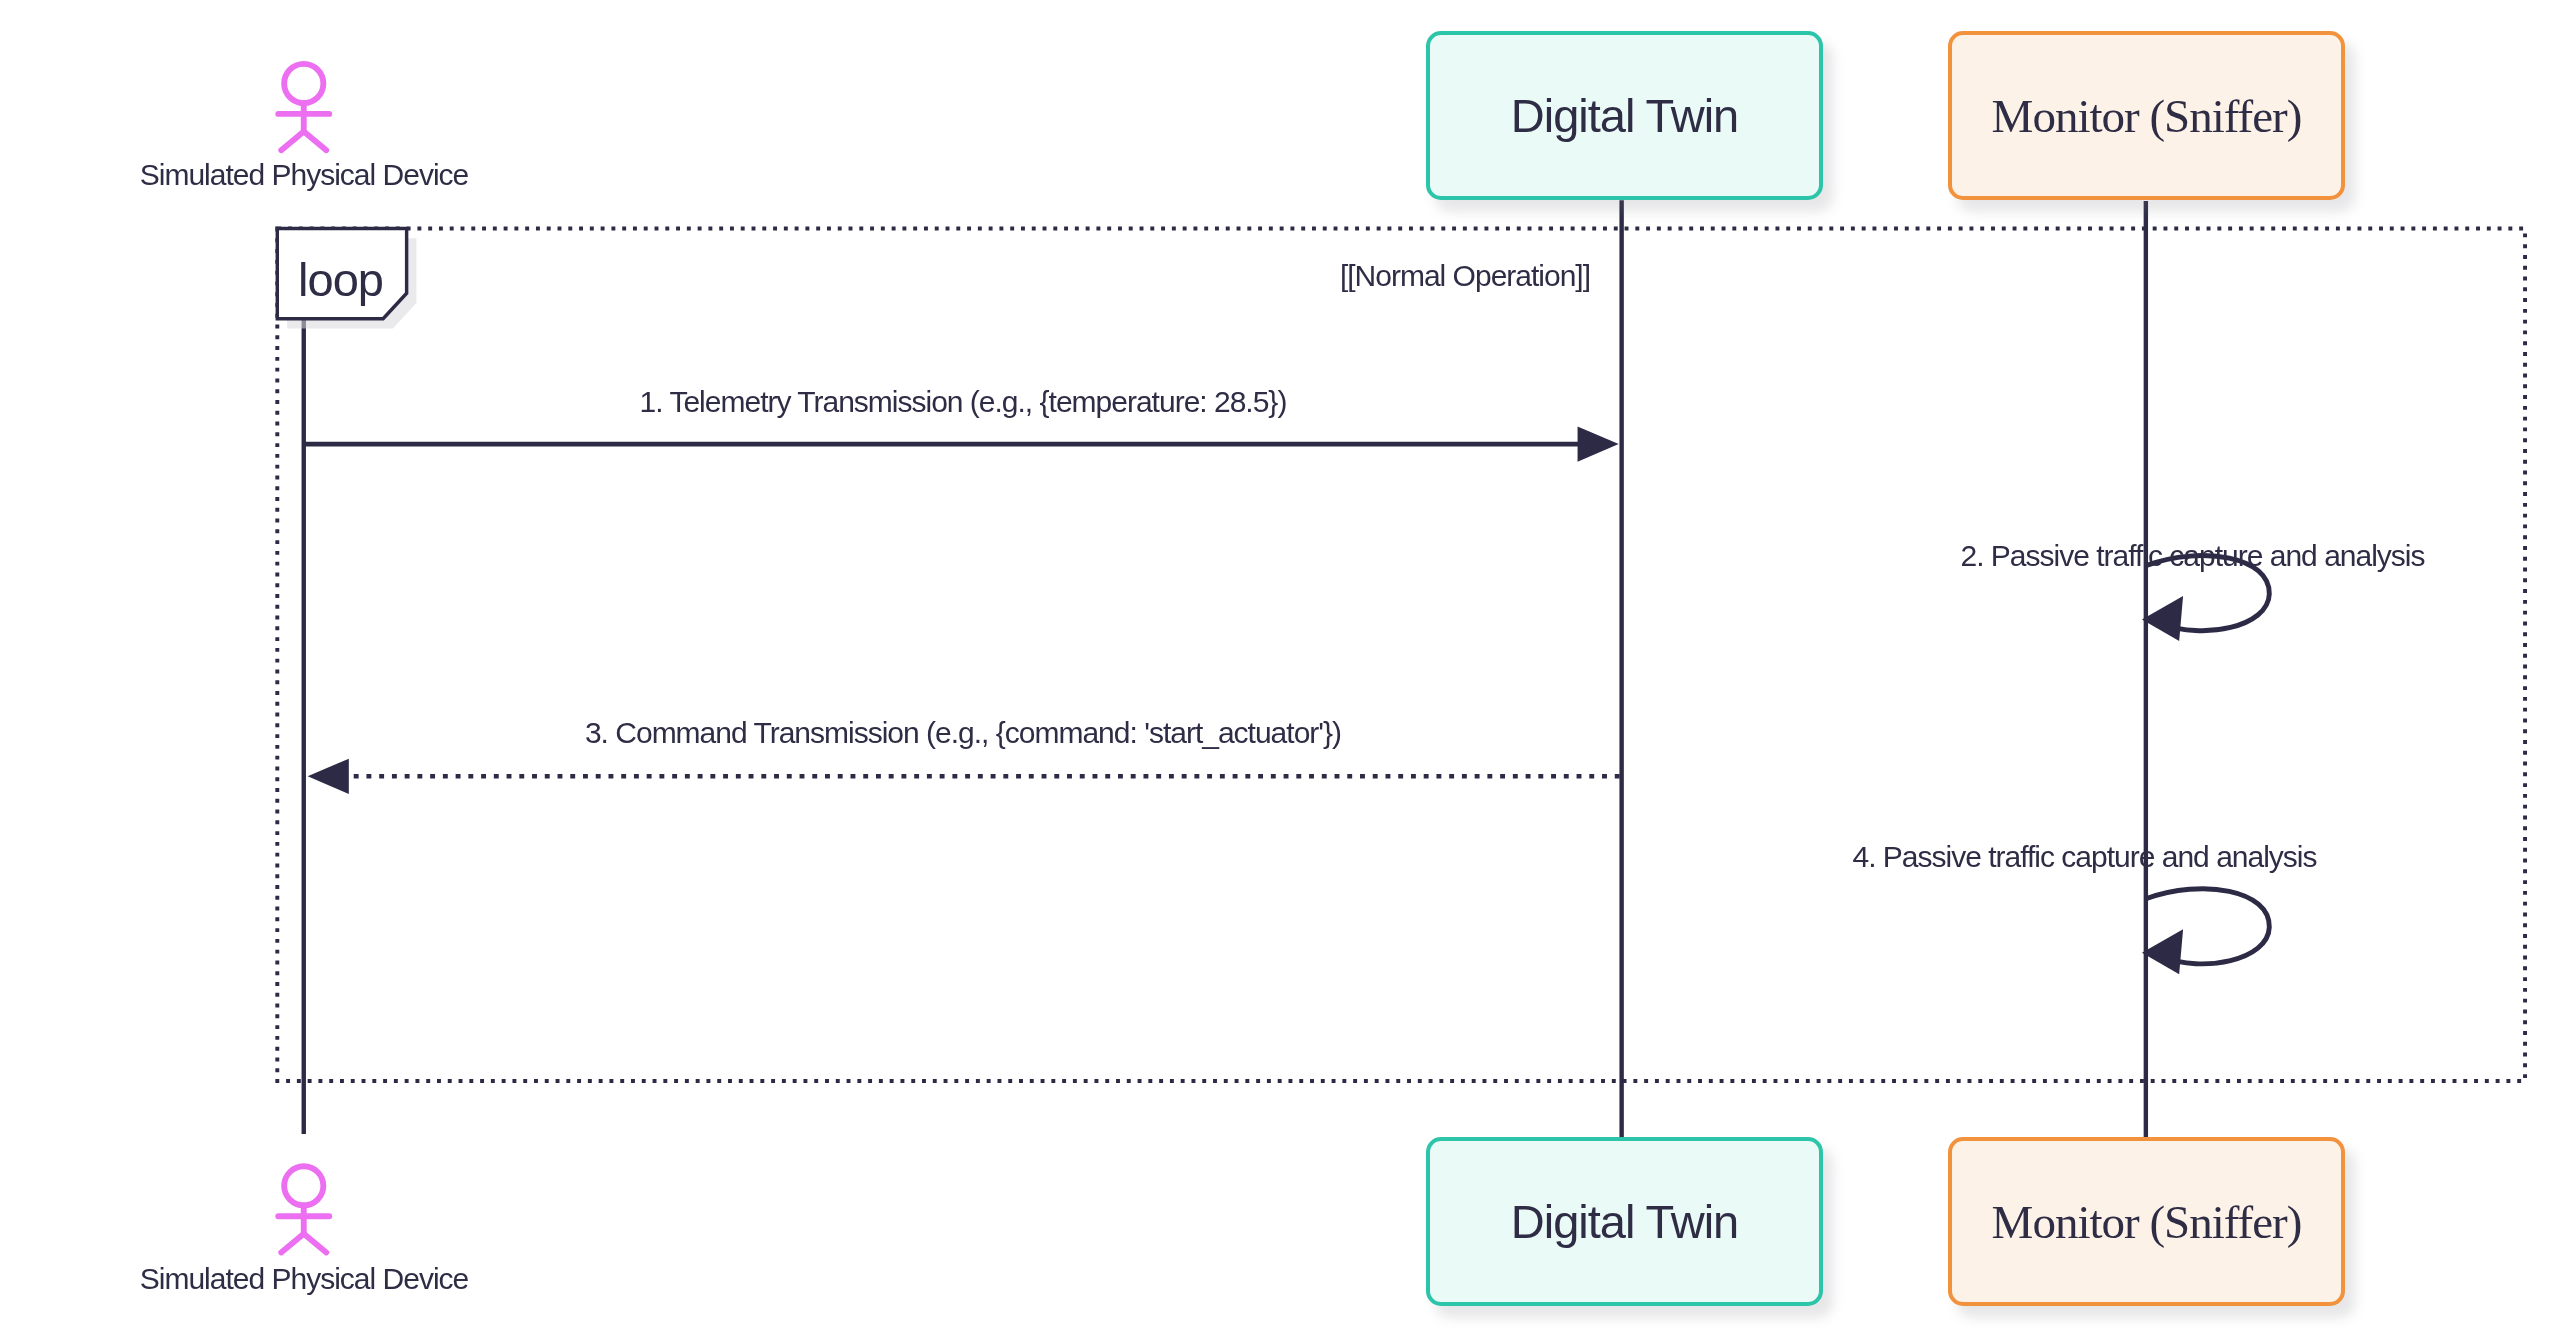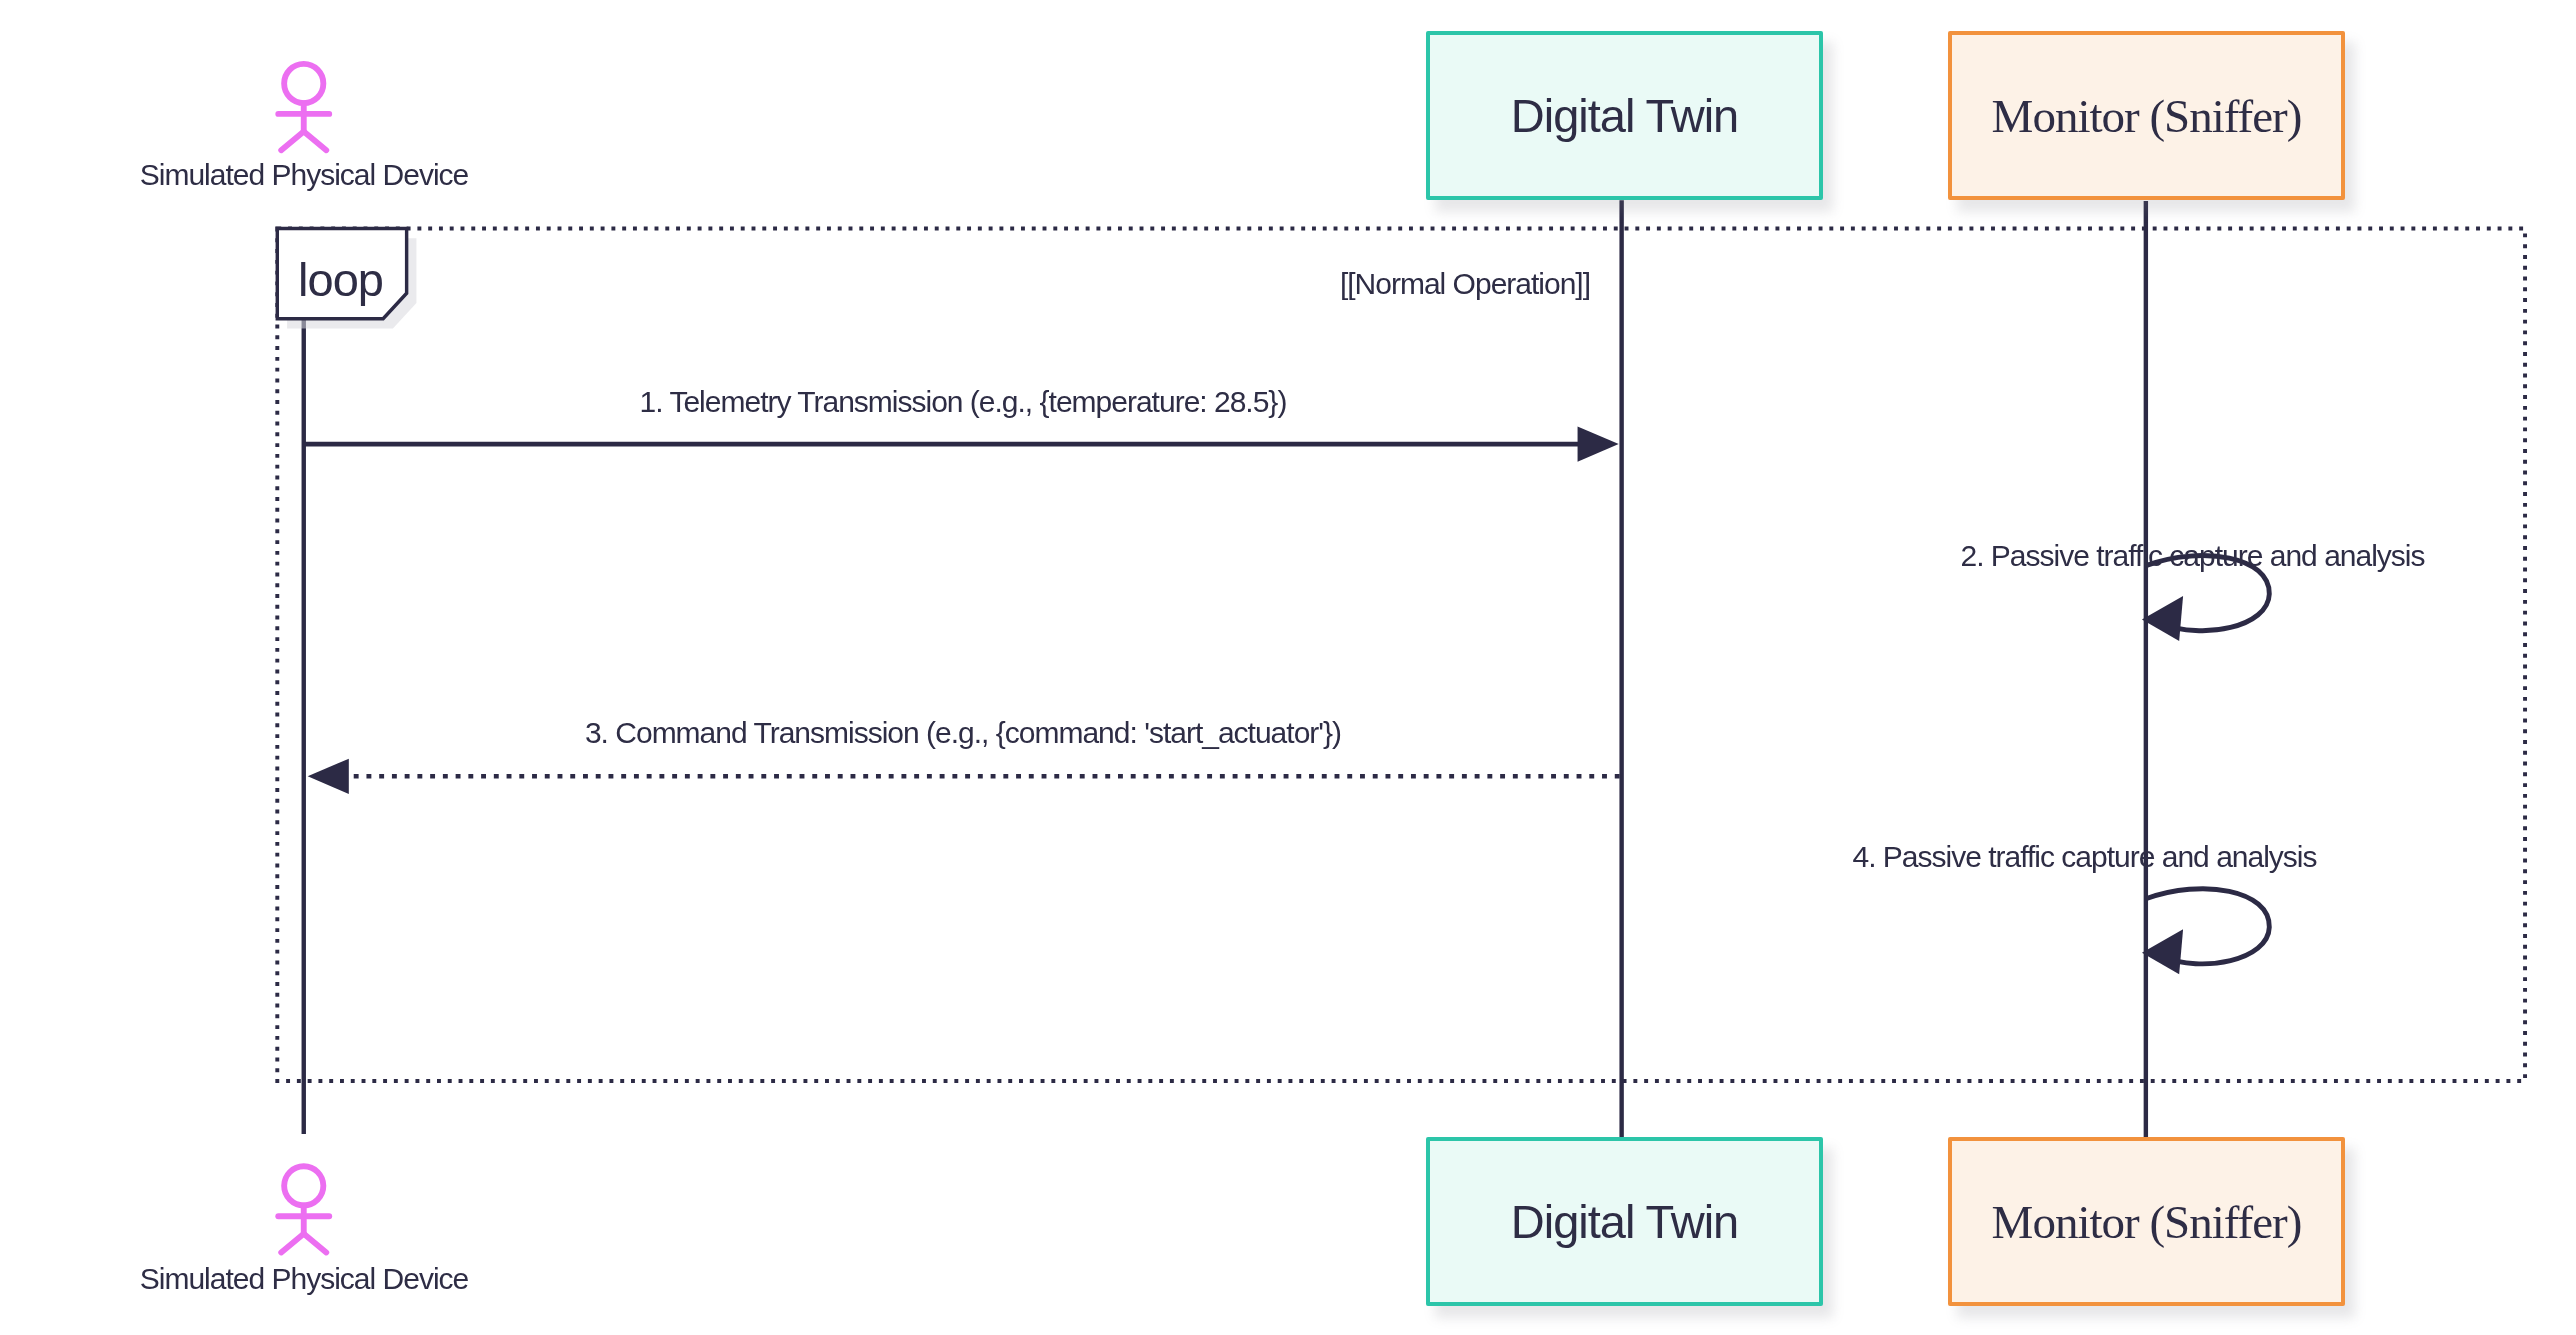--- a/index.html
+++ b/index.html
@@ -17,21 +17,21 @@
     font-size:30px;
     line-height:47px;
     letter-spacing:-1px;
     color:#2e2d45;
     text-align:center;
     white-space:nowrap;
   }
   .participant-box{
     position:absolute;
     width:397px;height:169px;
-    border-radius:2px;
+    border-radius:15px;
     box-sizing:border-box;
     display:flex;align-items:center;justify-content:center;
     font-size:47px;letter-spacing:-1px;color:#2e2d45;
     box-shadow:9.8px 11.8px 11.8px rgba(120,120,135,0.18);
     background:#fff;
   }
   .participant-teal{border:4.4px solid #2cc5a9;background:#eafaf6;}
   .participant-orange{border:4.4px solid #f2923d;background:#fdf2e7;font-family:Liberation Serif, serif;}
   .loop-label-text{
     position:absolute;
@@ -104,21 +104,21 @@
     <span>Digital Twin</span>
   </div>
   <div class="participant-box participant-orange" style="left:1948px;top:1137px;">
     <span>Monitor (Sniffer)</span>
   </div>
 
   <div class="label" style="left:0px;top:151px;width:608px;">Simulated Physical Device</div>
   <div class="label" style="left:0px;top:1255px;width:608px;">Simulated Physical Device</div>
 
   <div class="loop-label-text">loop</div>
-  <div class="label" style="left:1073px;top:260px;width:784px;text-align:center;">[[Normal Operation]]</div>
+  <div class="label" style="left:1073px;top:252px;width:784px;text-align:center;">[[Normal Operation]]</div>
 
   <div class="label" style="left:304px;top:378px;width:1318px;">1. Telemetry Transmission (e.g., {temperature: 28.5})</div>
   <div class="label" style="left:1771px;top:500px;width:843px;margin-top:32px;">2. Passive traffic capture and analysis</div>
   <div class="label" style="left:304px;top:709px;width:1318px;">3. Command Transmission (e.g., {command: 'start_actuator'})</div>
   <div class="label" style="left:1663px;top:833px;width:843px;">4. Passive traffic capture and analysis</div>
 
 </div>
 
 
 </body></html>

